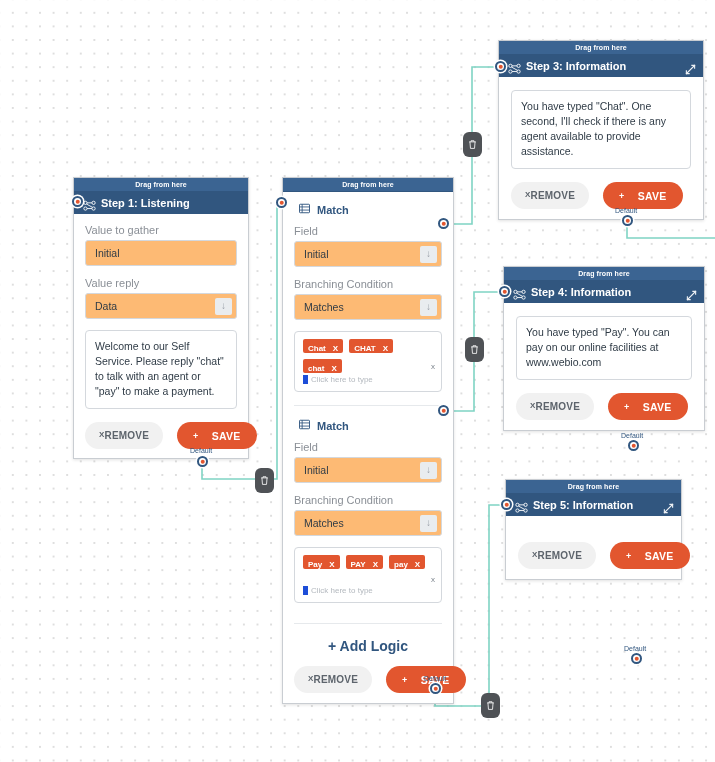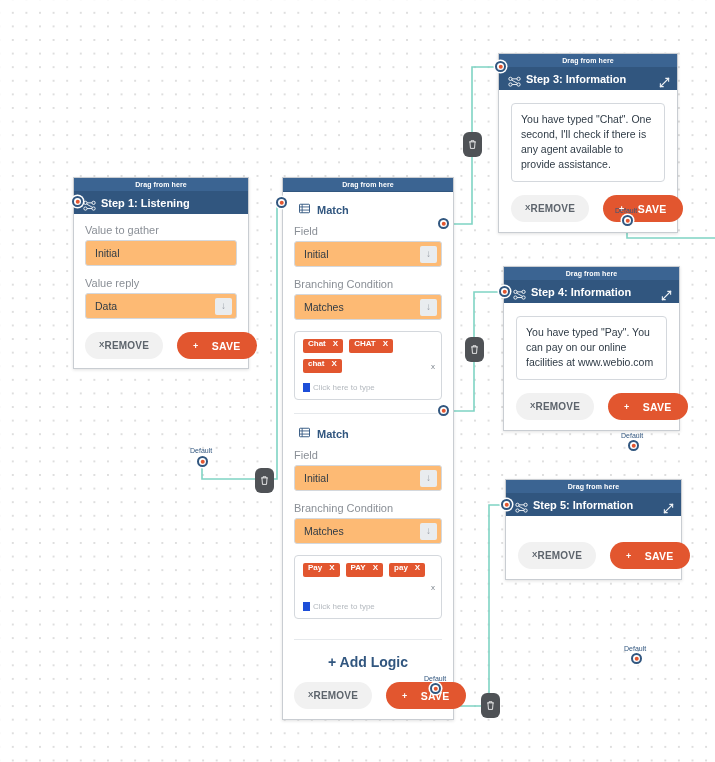--- a/index.html
+++ b/index.html
@@ -127,27 +127,27 @@
     min-height: 44px;
   }
   .tags { display: flex; flex-wrap: wrap; gap: 6px; align-items: center; }
   .tag {
     background: #E2562F;
     color: #ffffff;
     font-size: 8px; font-weight: bold;
     border-radius: 2px;
     height: 14px;
     padding: 0 5px;
-    display: flex; align-items: flex-start; gap: 7px;
+    display: flex; align-items: flex-end; gap: 7px;
   }
   .tag .tx { font-size: 8px; font-weight: bold; cursor: pointer; }
   .tag-clear { color: #7c848d; font-size: 8px; margin-left: auto; padding-left: 5px; cursor: pointer; }
   .tag-input {
-    font-size: 8px; color: #b4b9bf; margin-top: 10px; padding-left: 3px;
-    border-left: 7px solid #1d4ed8;
+    font-size: 8px; color: #b4b9bf; margin-top: 2px; padding-left: 3px;
+    border-left: 5px solid #1d4ed8;
   }
   .add-logic {
     text-align: center; font-size: 14px; font-weight: bold;
     color: #31567F; margin-top: 14px; cursor: pointer;
   }
   .divider { height: 1px; background: #e6e9ec; margin: 13px 0 11px 0; }
 
   
   .port {
     position: absolute;
@@ -221,20 +221,21 @@
     <div class="node-body">
       <div class="field-label">Value to gather</div>
       <div class="input-box">
         <span class="val">Initial</span>
       </div>
       <div class="field-label">Value reply</div>
       <div class="input-box">
         <span class="val">Data</span>
         <span class="caret">↓</span>
       </div>
+      <div class="textbox">Welcome to our Self Service. Please reply "chat" to talk with an agent or "pay" to make a payment.</div>
       <div class="btn-row">
         <button class="btn-remove">
           <span class="xm">X</span>
           <span>REMOVE</span>
         </button>
         <button class="btn-save">
           <span class="plus">+</span>
           <span>SAVE</span>
         </button>
       </div>
@@ -346,21 +347,21 @@
         </button>
       </div>
     </div>
   </div>
   <div class="port" style="left:276px; top:197px;"></div>
   <div class="port" style="left:438px; top:218px;"></div>
   <div class="port" style="left:438px; top:405px;"></div>
   <div class="port-label" style="left:424px; top:675px;">Default</div>
   <div class="port" style="left:430px; top:683px;"></div>
 
-  <div class="node" id="n3" style="left:498px; top:40px; width:180px;margin-top:13px;">
+  <div class="node" id="n3" style="left:498px; top:40px; width:206px;">
     <div class="drag-bar">
       <span>Drag from here</span>
     </div>
     <div class="node-head">
       <span class="head-icon">
         <svg viewBox="0 0 16 14" xmlns="http://www.w3.org/2000/svg">
           <g stroke="#ffffff" stroke-width="1.1" fill="none">
             <circle cx="3" cy="3.5" r="2"></circle>
               <circle cx="13" cy="3.5" r="2"></circle>
             <circle cx="3" cy="10.5" r="2"></circle>
@@ -391,21 +392,21 @@
           <span class="plus">+</span>
           <span>SAVE</span>
         </button>
       </div>
     </div>
   </div>
   <div class="port" style="left:495px; top:61px;"></div>
   <div class="port-label" style="left:615px; top:207px;">Default</div>
   <div class="port" style="left:622px; top:215px;"></div>
 
-  <div class="node" id="n4" style="left:503px; top:266px; width:177px;">
+  <div class="node" id="n4" style="left:503px; top:266px; width:202px;">
     <div class="drag-bar">
       <span>Drag from here</span>
     </div>
     <div class="node-head">
       <span class="head-icon">
         <svg viewBox="0 0 16 14" xmlns="http://www.w3.org/2000/svg">
           <g stroke="#ffffff" stroke-width="1.1" fill="none">
             <circle cx="3" cy="3.5" r="2"></circle>
               <circle cx="13" cy="3.5" r="2"></circle>
             <circle cx="3" cy="10.5" r="2"></circle>

